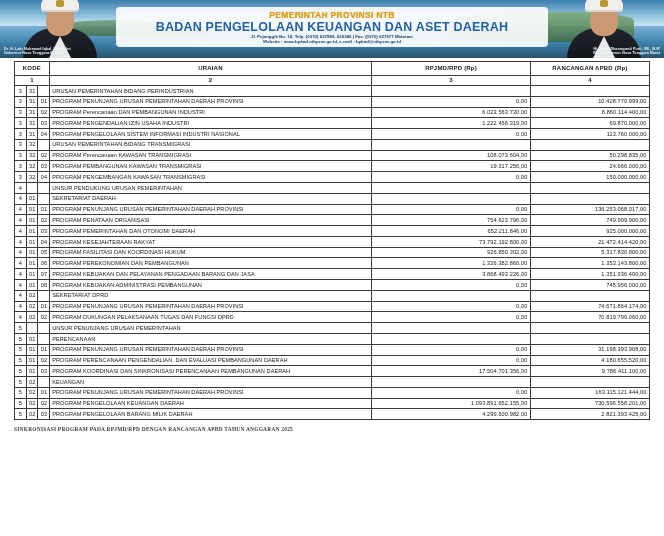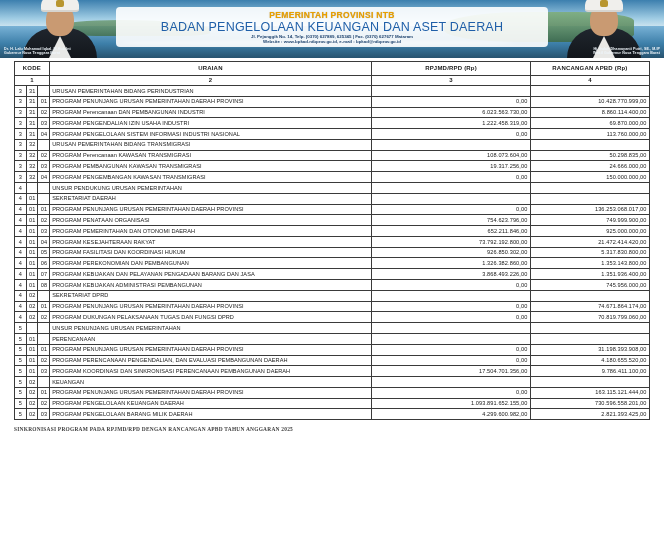--- a/index.html
+++ b/index.html
@@ -149,21 +149,21 @@
   .lh-line1 {
     font-size: 8.5px;
     font-weight: bold;
     color: #e8a000;
     letter-spacing: .3px;
     text-shadow: 0 0 1px rgba(120,80,0,.5);
     margin-top: 1px;
   }
   .lh-line2 {
     font-size: 12.5px;
-    font-weight: normal;
+    font-weight: bold;
     color: #1f5fa8;
     letter-spacing: .2px;
     line-height: 14px;
     white-space: nowrap;
   }
   .lh-line3, .lh-line4 {
     font-size: 4.4px;
     line-height: 5.4px;
     color: #1a3f6b;
     font-weight: bold;

